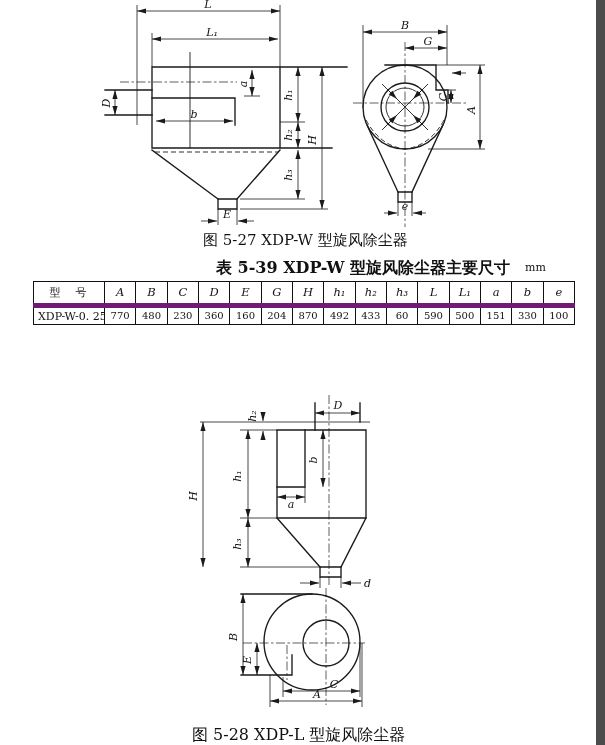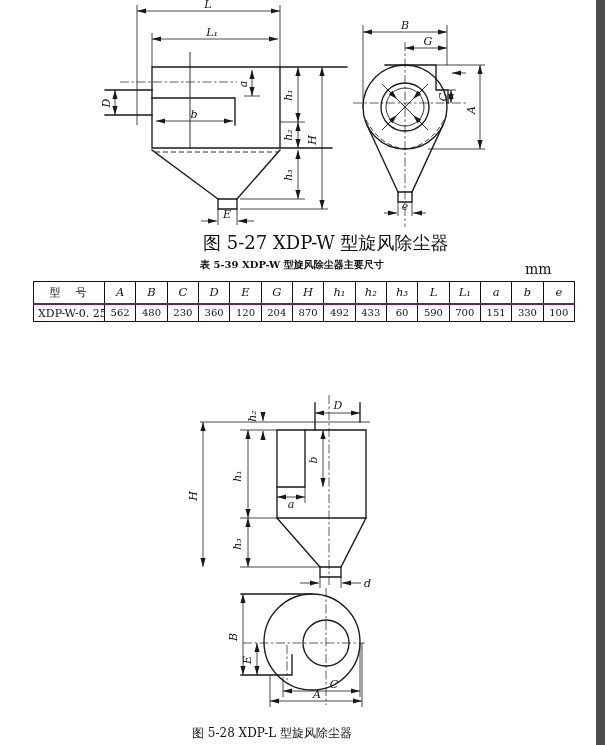--- a/index.html
+++ b/index.html
@@ -8,33 +8,33 @@
     background:#ffffff;font-family:"DejaVu Serif","Liberation Serif",serif;color:#111;
   }
   .scan-edge{position:absolute;top:0;height:745px;background:#4c4c4c;}
   svg{position:absolute;overflow:visible;}
   .oln{stroke:#1a1a1a;stroke-width:1.35;fill:none;stroke-linecap:square;}
   .thin{stroke:#1a1a1a;stroke-width:0.9;fill:none;}
   .dim{stroke:#1a1a1a;stroke-width:0.8;fill:none;}
   .cl{stroke:#1a1a1a;stroke-width:0.7;fill:none;stroke-dasharray:9 2.5 2.5 2.5;}
   .dsh{stroke:#1a1a1a;stroke-width:0.9;fill:none;stroke-dasharray:5 3;}
   .dlbl{font:italic 11px "DejaVu Serif",serif;fill:#111;}
-  .cap{position:absolute;font-size:18px;white-space:nowrap;}
-  .tbl-title{position:absolute;left:200px;top:258px;font-size:10px;font-weight:bold;white-space:nowrap;}
-  .unit{position:absolute;left:525px;top:261px;font-size:14px;}
+  .cap{position:absolute;font-size:15px;white-space:nowrap;}
+  .tbl-title{position:absolute;left:216px;top:258px;font-size:16px;font-weight:bold;white-space:nowrap;}
+  .unit{position:absolute;left:525px;top:261px;font-size:11px;}
   table.dims{
     position:absolute;left:33px;top:281px;width:542px;
     border-collapse:collapse;border:1.7px solid #111;table-layout:fixed;
   }
   table.dims th,table.dims td{
     border-left:1px solid #111;text-align:center;padding:0;
     font-size:10px;font-weight:normal;height:16px;line-height:1;
     overflow:hidden;white-space:nowrap;
   }
-  table.dims thead th{height:21px;border-bottom:2px solid #701a75;font-style:italic;font-size:11.5px;}
+  table.dims thead th{height:21px;border-bottom:5px solid #701a75;font-style:italic;font-size:11.5px;}
   table.dims thead th.model-h{font-style:normal;font-size:11px;letter-spacing:2px;}
   table.dims td.model{ text-align:left;padding-left:4px;font-size:11px;}
 </style>
 </head>
 <body>
 
 <svg style="left:95px;top:0px;" width="255" height="232" viewBox="0 0 255 232">
   <defs>
     <marker id="arr" markerUnits="userSpaceOnUse" markerWidth="10" markerHeight="7" refX="9.5" refY="3.5" orient="auto-start-reverse">
       <path d="M0.5,0.9 L9.5,3.5 L0.5,6.1 Z" fill="#1a1a1a"></path>
@@ -152,32 +152,32 @@
         <th>L</th>
         <th>L₁</th>
         <th>a</th>
         <th>b</th>
         <th>e</th>
       </tr>
     </thead>
   <tbody>
       <tr>
         <td class="model">XDP-W-0. 25</td>
-        <td>562</td>
+        <td>770</td>
         <td>480</td>
         <td>230</td>
         <td>360</td>
-        <td>120</td>
+        <td>160</td>
         <td>204</td>
         <td>870</td>
         <td>492</td>
         <td>433</td>
         <td>60</td>
         <td>590</td>
-        <td>700</td>
+        <td>500</td>
         <td>151</td>
         <td>330</td>
         <td>100</td>
       </tr>
     </tbody>
 </table>
 
 <svg style="left:180px;top:390px;" width="200" height="205" viewBox="0 0 200 205">
   <line class="dim" x1="20" y1="32" x2="190" y2="32"></line>
 
@@ -236,15 +236,15 @@
   <line class="dim" x1="130" y1="58" x2="130" y2="112"></line>
   <line class="dim" x1="53" y1="106" x2="130" y2="106" marker-start="url(#arr)" marker-end="url(#arr)"></line>
   <text class="dlbl" x="104" y="103" text-anchor="middle">C</text>
 
   <line class="dim" x1="40" y1="90" x2="40" y2="122"></line>
   <line class="dim" x1="132" y1="58" x2="132" y2="122"></line>
   <line class="dim" x1="40" y1="116" x2="132" y2="116" marker-start="url(#arr)" marker-end="url(#arr)"></line>
   <text class="dlbl" x="87" y="113" text-anchor="middle">A</text>
 </svg>
 
-<div class="cap" style="left:192px;top:725px;font-size:12px;">图 5-28  XDP-L 型旋风除尘器</div>
+<div class="cap" style="left:192px;top:725px;font-size:16px;">图 5-28  XDP-L 型旋风除尘器</div>
 
 <div class="scan-edge" style="left:596px;width:9px;"></div>
 
 </body></html>

